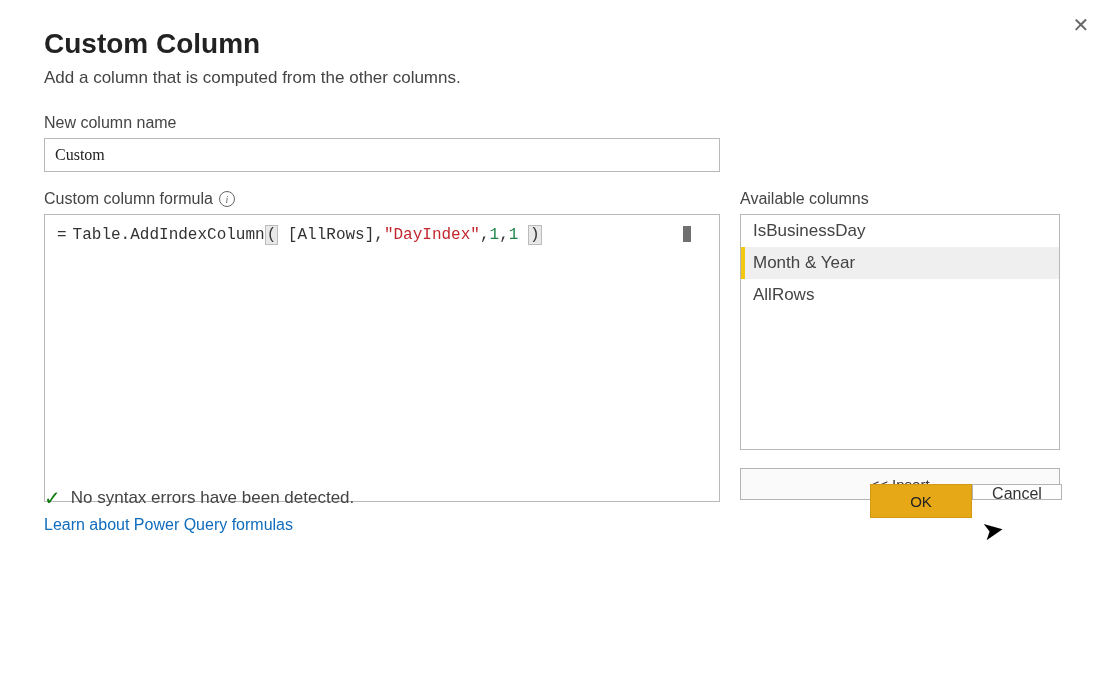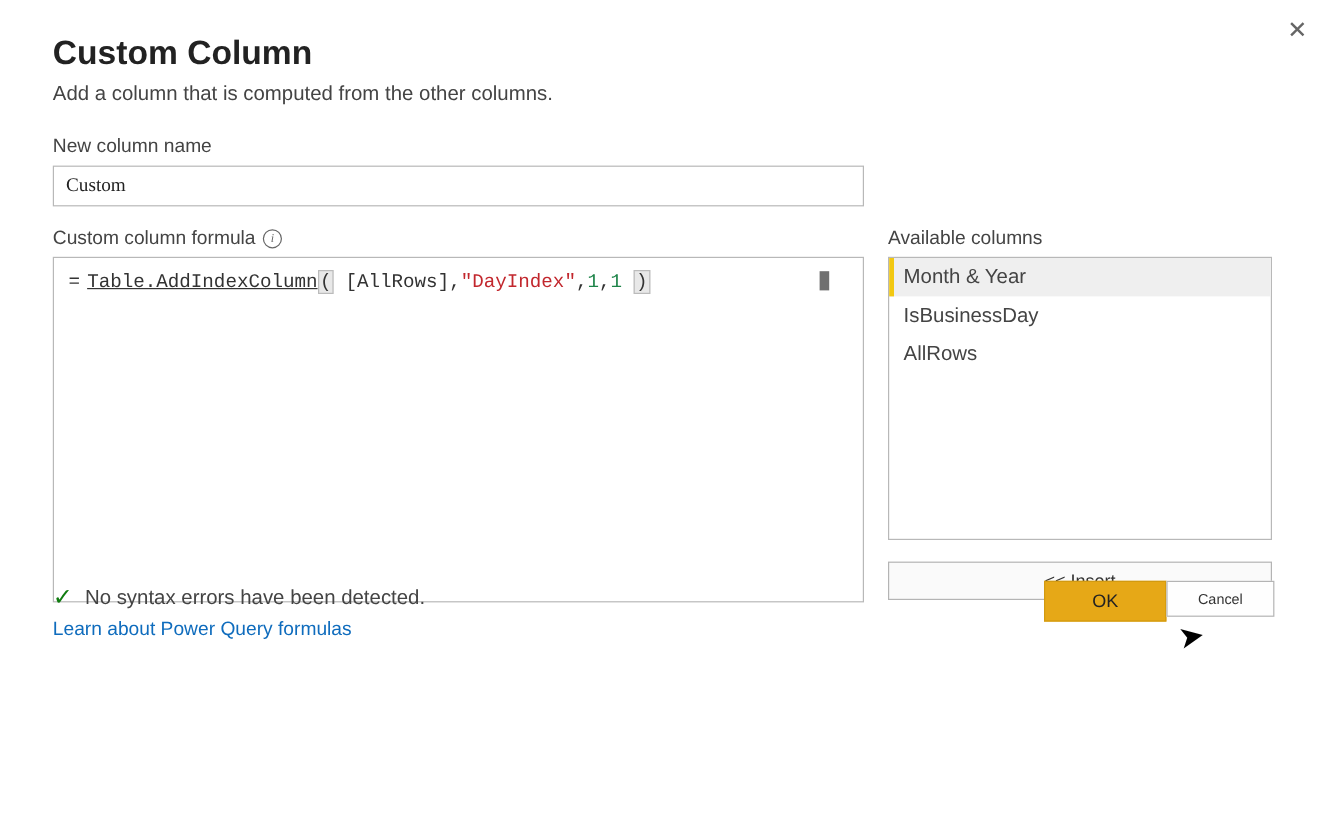--- a/index.html
+++ b/index.html
@@ -103,21 +103,20 @@
     .formula-content {
       display: flex;
       align-items: baseline;
     }
     .eq {
       color: #333;
       margin-right: 6px;
     }
     .fn {
       color: #333;
-      text-decoration: underline;
     }
     .paren-l {
       background: #e8e8e8;
       border: 1px solid #bbb;
       padding: 0 1px;
       color: #333;
     }
     .paren-r {
       background: #e8e8e8;
       border: 1px solid #bbb;
@@ -201,25 +200,25 @@
       height: 34px;
       background: #e6a817;
       border: 1px solid #d29a10;
       color: #222;
       font-size: 15px;
       cursor: pointer;
       font-family: inherit;
     }
     .cancel-btn {
       width: 90px;
-      height: 30px;
+      height: 16px;
       background: #fefefe;
       border: 1px solid #b4b4b4;
       color: #333;
-      font-size: 12px;
+      font-size: 16px;
       cursor: pointer;
       font-family: inherit;
     }
     .mouse-cursor {
       position: absolute;
       right: 108px;
       bottom: 8px;
       font-size: 26px;
       color: #000;
       transform: rotate(-10deg);
@@ -264,22 +263,22 @@
             <span class="paren-r">)</span>
         </div>
         <div class="cursor"></div>
       </div>
       <div class="learn-link">Learn about Power Query formulas</div>
     </div>
 
     <div class="right-col">
       <div class="field-label">Available columns</div>
       <div class="columns-list">
+        <div class="col-item">IsBusinessDay</div>
         <div class="col-item selected">Month &amp; Year</div>
-        <div class="col-item">IsBusinessDay</div>
         <div class="col-item">AllRows</div>
       </div>
       <button class="insert-btn">&lt;&lt; Insert</button>
     </div>
   </div>
 
   <div class="status-row">
     <span class="check-icon">✓</span>
     <span>No syntax errors have been detected.</span>
   </div>

